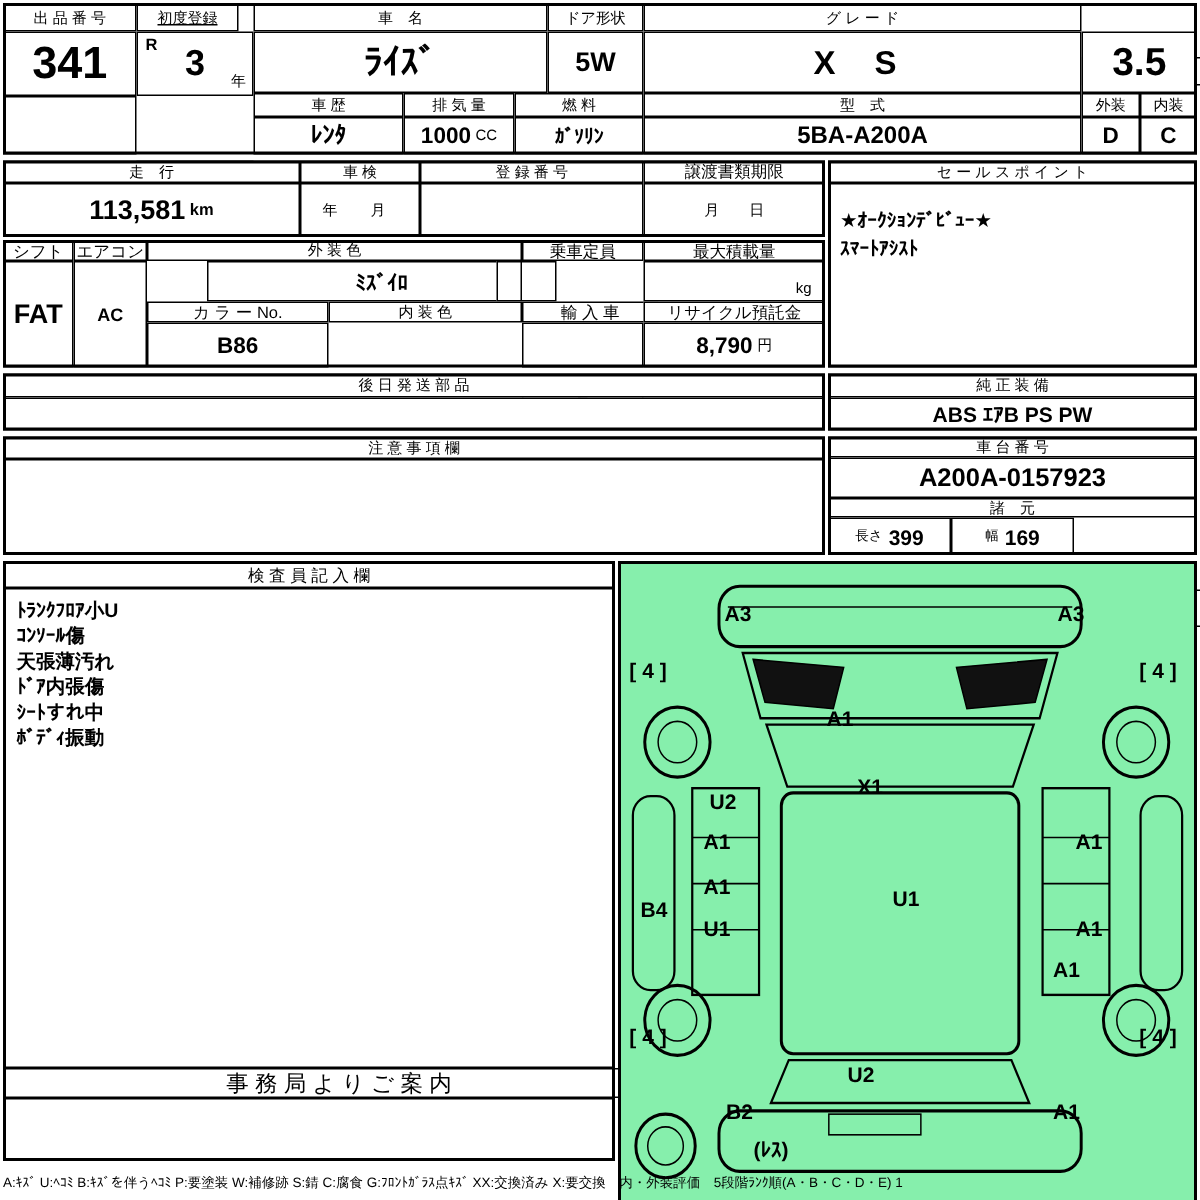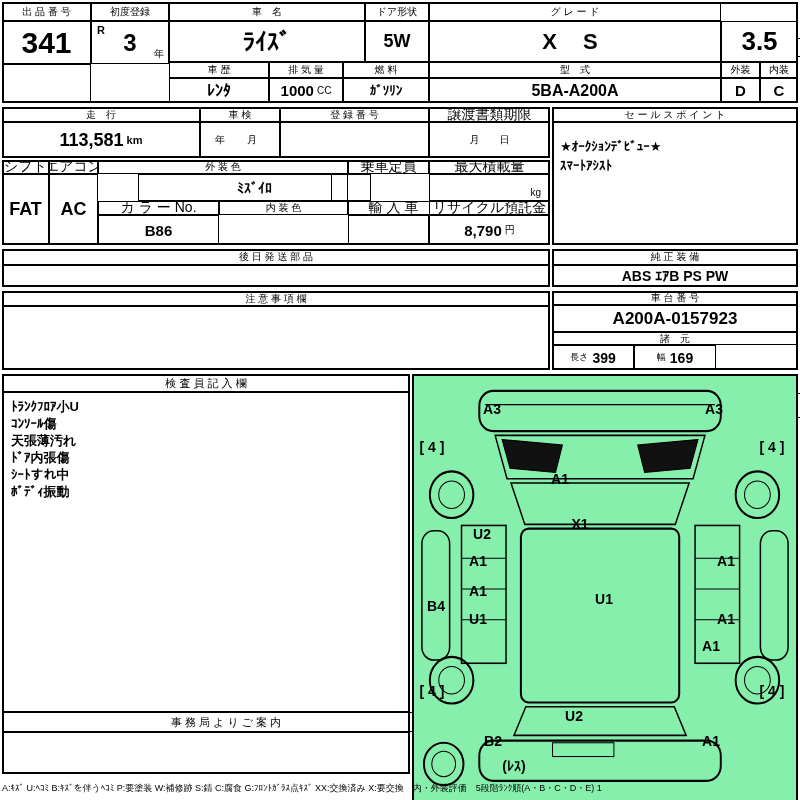--- a/index.html
+++ b/index.html
@@ -2,21 +2,21 @@
 <html><head>
 <meta charset="utf-8">
 <style>
   * { margin:0; padding:0; box-sizing:border-box; }
   html,body { background:#fff; }
   body { font-family:"Liberation Sans","DejaVu Sans",sans-serif; color:#000; }
   #sheet { position:relative; width:800px; height:800px; background:#fff; overflow:hidden; }
 
   .cell { position:absolute; border:1px solid #000; background:#fff; }
   .hdr { display:flex; align-items:center; justify-content:center; font-size:10px; text-align:center; overflow:hidden; white-space:nowrap; }
-  .hdr9 { font-size:14px; }
+  .hdr9 { font-size:11px; }
   .val { display:flex; align-items:center; justify-content:center; font-weight:bold; overflow:hidden; white-space:nowrap; }
   .outline { position:absolute; border:2px solid #000; background:transparent; pointer-events:none; z-index:6; }
   .unit { font-size:10px; font-weight:normal; margin-left:3px; }
   .corner-br { position:absolute; right:4px; bottom:2px; font-size:10px; font-weight:normal; }
   .corner-tl { position:absolute; left:5px; top:2px; font-size:11px; font-weight:bold; }
   .rel { position:relative; }
 
   .sales-content { display:block; padding:14px 7px; font-size:13px; font-weight:bold; line-height:19px; text-align:left; }
 
   .remarks-box { padding:5px 8px; }
@@ -31,21 +31,21 @@
 </style>
 </head>
 <body>
 
 <div id="sheet">
 
   <div class="cell hdr" style="left:2px;top:2px;width:89px;height:19px;">出 品 番 号</div>
   <div class="cell val" style="left:2px;top:21px;width:89px;height:43px;font-size:30px;">341</div>
   <div class="cell" style="left:2px;top:64px;width:89px;height:39px;"></div>
 
-  <div class="cell hdr" style="left:91px;top:2px;width:78px;height:19px;">初度登録</div>
+  <div class="cell hdr" style="left:91px;top:2px;width:68px;height:19px;text-decoration:underline;">初度登録</div>
   <div class="cell rel" style="left:91px;top:21px;width:78px;height:43px;">
     <span class="corner-tl">R</span>
     <span class="val" style="position:absolute;inset:0;font-size:24px;">3</span>
     <span class="corner-br">年</span>
   </div>
   <div class="cell rel" style="left:91px;top:64px;width:78px;height:39px;">
     <span class="val" style="position:absolute;inset:0;font-size:18px;">9</span>
     <span class="corner-br">月</span>
   </div>
 
@@ -108,21 +108,21 @@
   <div class="cell hdr" style="left:552px;top:107px;width:246px;height:15px;">セ ー ル ス ポ イ ン ト</div>
   <div class="cell sales-content" style="left:552px;top:122px;width:246px;height:123px;">
     <div>★ｵｰｸｼｮﾝﾃﾞﾋﾞｭｰ★</div>
     <div>ｽﾏｰﾄｱｼｽﾄ</div>
   </div>
   <div class="outline" style="left:552px;top:107px;width:246px;height:138px;"></div>
 
   <div class="cell hdr hdr9" style="left:2px;top:160px;width:47px;height:14px;">シフト</div>
   <div class="cell val" style="left:2px;top:174px;width:47px;height:71px;font-size:18px;">FAT</div>
   <div class="cell hdr hdr9" style="left:49px;top:160px;width:49px;height:14px;">エアコン</div>
-  <div class="cell val" style="left:49px;top:174px;width:49px;height:71px;font-size:18px;">AC</div>
+  <div class="cell val" style="left:49px;top:174px;width:49px;height:71px;font-size:12px;">AC</div>
 
   <div class="cell hdr" style="left:98px;top:160px;width:250px;height:14px;">外 装 色</div>
   <div class="cell val" style="left:98px;top:174px;width:233px;height:27px;font-size:14px;margin-left:40px;">ﾐｽﾞｲﾛ</div>
   <div class="cell" style="left:331px;top:174px;width:17px;height:27px;"></div>
 
   <div class="cell hdr hdr9" style="left:348px;top:160px;width:81px;height:14px;">乗車定員</div>
   <div class="cell rel" style="left:348px;top:174px;width:81px;height:27px;">
     <span class="val" style="position:absolute;inset:0;font-size:15px;">5</span>
     <span class="corner-br">人</span>
   </div>
@@ -182,21 +182,21 @@
 
   <div class="cell hdr" style="left:2px;top:374px;width:408px;height:18px;font-size:11px;">検 査 員 記 入 欄</div>
   <div class="cell remarks-box" style="left:2px;top:392px;width:408px;height:320px;">
       <div class="remark">ﾄﾗﾝｸﾌﾛｱ小U</div>
       <div class="remark">ｺﾝｿｰﾙ傷</div>
       <div class="remark">天張薄汚れ</div>
       <div class="remark">ﾄﾞｱ内張傷</div>
       <div class="remark">ｼｰﾄすれ中</div>
       <div class="remark">ﾎﾞﾃﾞｨ振動</div>
     </div>
-  <div class="cell hdr" style="left:2px;top:712px;width:448px;height:20px;font-size:11px;">事 務 局 よ り ご 案 内</div>
+  <div class="cell hdr" style="left:2px;top:712px;width:448px;height:20px;font-size:15px;">事 務 局 よ り ご 案 内</div>
   <div class="cell" style="left:2px;top:732px;width:408px;height:42px;"></div>
   <div class="outline" style="left:2px;top:374px;width:408px;height:400px;"></div>
 
   <div id="diagram">
     <svg viewBox="0 0 386 400" preserveAspectRatio="none">
       <g fill="none" stroke="#000" stroke-width="2">
         <rect x="66" y="14" width="244" height="38" rx="14"></rect>
         <line x1="72" y1="27" x2="304" y2="27" stroke-width="1"></line>
         <polygon points="82,56 294,56 282,97 94,97" stroke-width="1.5"></polygon>
         <polygon points="89,60 150,65 143,91 97,87" fill="#111" stroke-width="1"></polygon>

